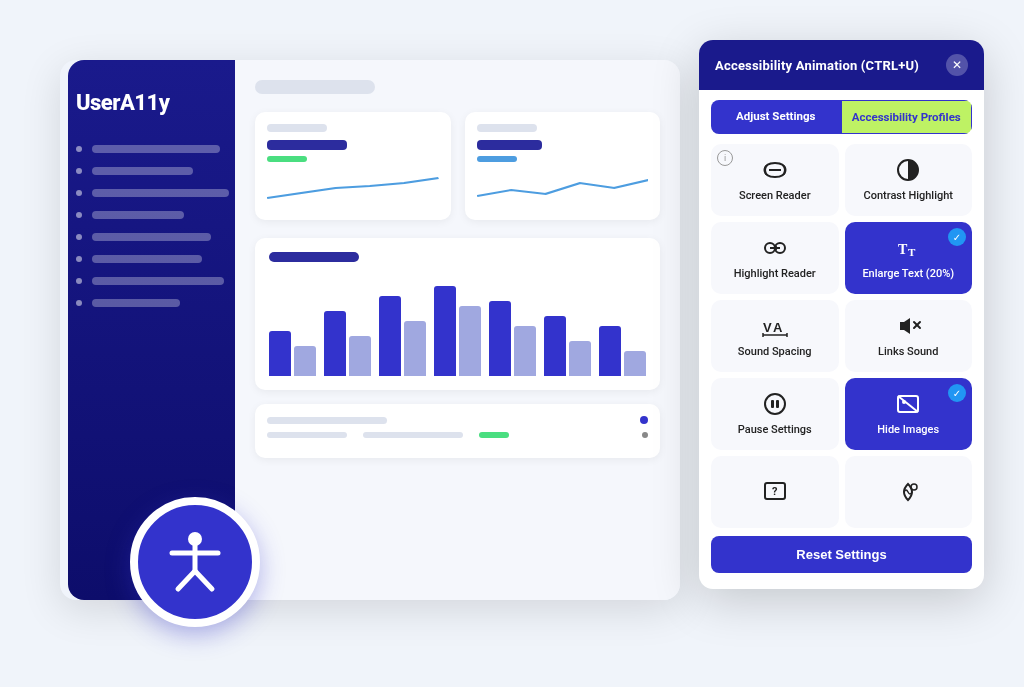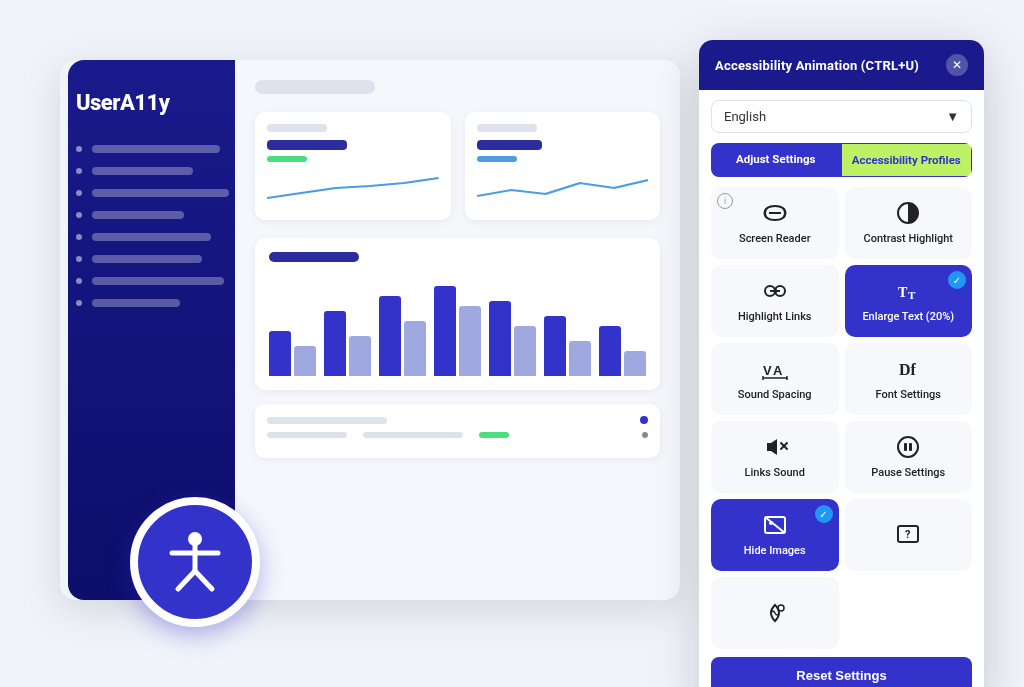--- a/index.html
+++ b/index.html
@@ -530,24 +530,20 @@
 
   <div class="a11y-panel">
 
     <div class="panel-header">
       <span class="panel-title">Accessibility Animation (CTRL+U)</span>
       <div class="close-btn">✕</div>
     </div>
 
     <div class="panel-body">
       
-      <div class="lang-select">
-        <span>English</span>
-        <span>▼</span>
-      </div>
 
       
       <div class="tab-bar">
         <div class="tab tab-active">Adjust Settings</div>
         <div class="tab tab-inactive">Accessibility Profiles</div>
       </div>
 
       
       <div class="settings-grid">
 
@@ -570,21 +566,21 @@
           <span class="setting-label">Contrast Highlight</span>
         </div>
 
         <div class="setting-cell">
           <svg class="icon-svg" viewBox="0 0 28 28">
             <circle cx="9" cy="14" r="5" fill="none" stroke="#222" stroke-width="2"></circle>
             <circle cx="19" cy="14" r="5" fill="none" stroke="#222" stroke-width="2"></circle>
             <line x1="9" y1="14" x2="19" y2="14" stroke="#222" stroke-width="2"></line>
             <path d="M14 11 Q17 14 14 17" fill="none" stroke="#222" stroke-width="1.5"></path>
           </svg>
-          <span class="setting-label">Highlight Links</span>
+          <span class="setting-label">Highlight Reader</span>
         </div>
 
         <div class="setting-cell setting-cell-active">
           <div class="check-badge">✓</div>
           <svg class="icon-svg" viewBox="0 0 28 28">
             <text x="4" y="20" font-size="14" font-weight="900" fill="white" font-family="serif">T</text>
             <text x="14" y="22" font-size="11" font-weight="900" fill="white" font-family="serif">T</text>
           </svg>
           <span class="setting-label setting-label-active">Enlarge Text (20%)</span>
         </div>
@@ -593,26 +589,20 @@
           <svg class="icon-svg" viewBox="0 0 28 28">
             <text x="2" y="20" font-size="13" font-weight="800" fill="#222" font-family="sans-serif">V</text>
             <text x="12" y="20" font-size="13" font-weight="800" fill="#222" font-family="sans-serif">A</text>
             <line x1="2" y1="23" x2="26" y2="23" stroke="#222" stroke-width="1.5"></line>
             <line x1="2" y1="21" x2="2" y2="25" stroke="#222" stroke-width="1.5"></line>
             <line x1="26" y1="21" x2="26" y2="25" stroke="#222" stroke-width="1.5"></line>
           </svg>
           <span class="setting-label">Sound Spacing</span>
         </div>
 
-        <div class="setting-cell">
-          <svg class="icon-svg" viewBox="0 0 28 28">
-            <text x="5" y="20" font-size="16" font-weight="700" fill="#222" font-family="serif">Df</text>
-          </svg>
-          <span class="setting-label">Font Settings</span>
-        </div>
 
         <div class="setting-cell">
           <svg class="icon-svg" viewBox="0 0 28 28">
             <polygon points="6,10 6,18 10,18 16,22 16,6 10,10" fill="#222"></polygon>
             <line x1="20" y1="10" x2="26" y2="16" stroke="#222" stroke-width="2" stroke-linecap="round"></line>
             <line x1="26" y1="10" x2="20" y2="16" stroke="#222" stroke-width="2" stroke-linecap="round"></line>
           </svg>
           <span class="setting-label">Links Sound</span>
         </div>
 

